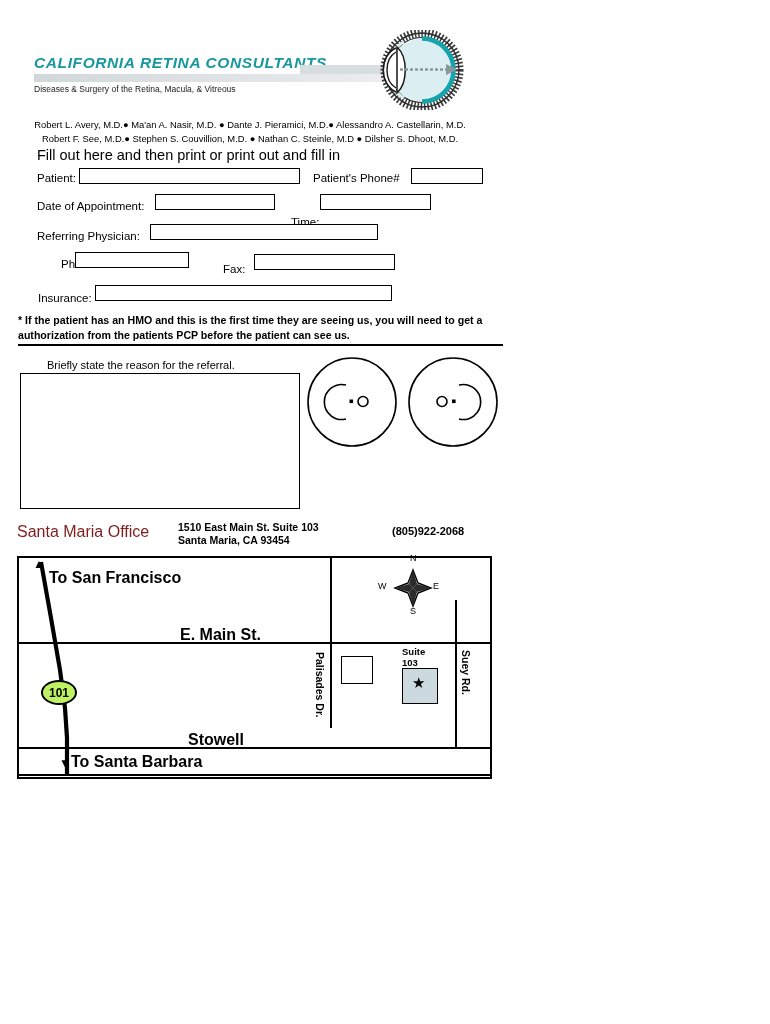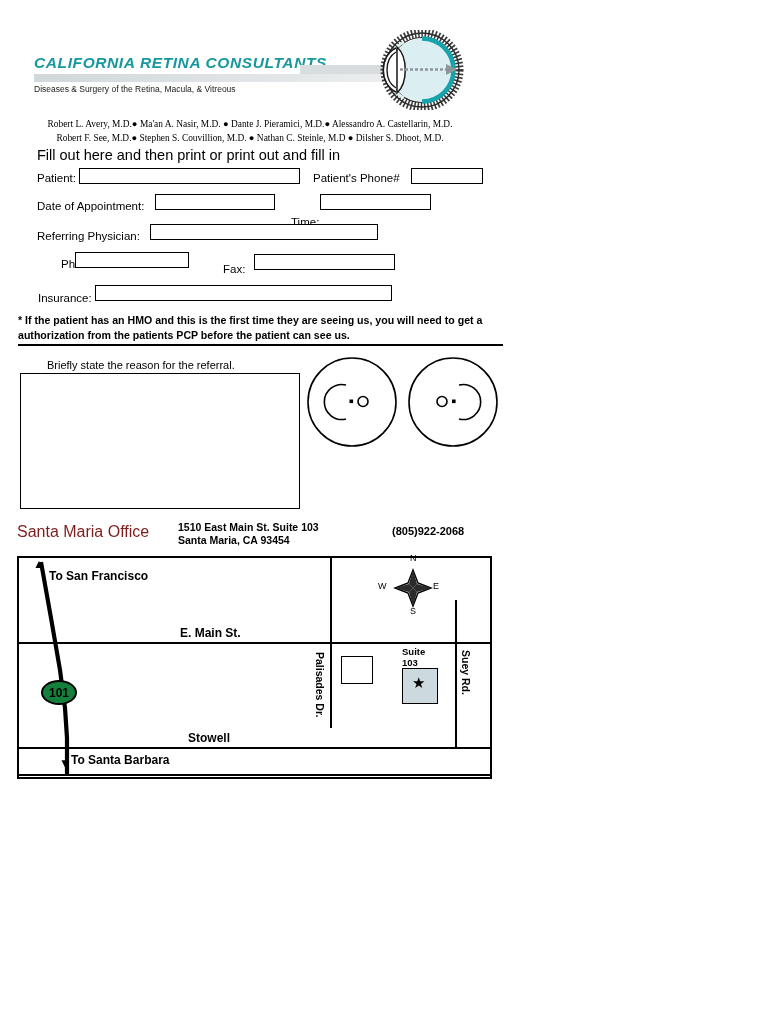--- a/index.html
+++ b/index.html
@@ -61,21 +61,20 @@
 
   
   .doctors {
     position: absolute;
     left: 0; top: 118px;
     width: 500px;
     text-align: center;
     font-size: 9.4px;
     line-height: 13.5px;
     color: #000;
-    font-family: Liberation Serif, serif;
   }
   .doctors .line { white-space: nowrap; }
 
   
   .instruction {
     position: absolute;
     left: 37px; top: 147px;
     font-size: 14.5px;
     color: #000;
   }
@@ -171,38 +170,38 @@
     height: 2px;
     background: #000;
   }
   .road-v {
     position: absolute;
     width: 2px;
     background: #000;
   }
   .map-label {
     position: absolute;
-    font-size: 12px;
+    font-size: 16px;
     font-weight: bold;
     white-space: nowrap;
   }
   .map-label-v {
     position: absolute;
     font-size: 10.5px;
     font-weight: bold;
     white-space: nowrap;
     writing-mode: vertical-rl;
     text-orientation: mixed;
   }
   .shield {
     position: absolute;
     width: 36px; height: 25px;
     border: 2px solid #000;
     border-radius: 50%;
-    background: #15803d;
+    background: #bef264;
     text-align: center;
     font-size: 12px;
     font-weight: bold;
     line-height: 22px;
     box-sizing: border-box;
   }
   .bldg-empty {
     position: absolute;
     border: 1.8px solid #000;
     background: #fff;

